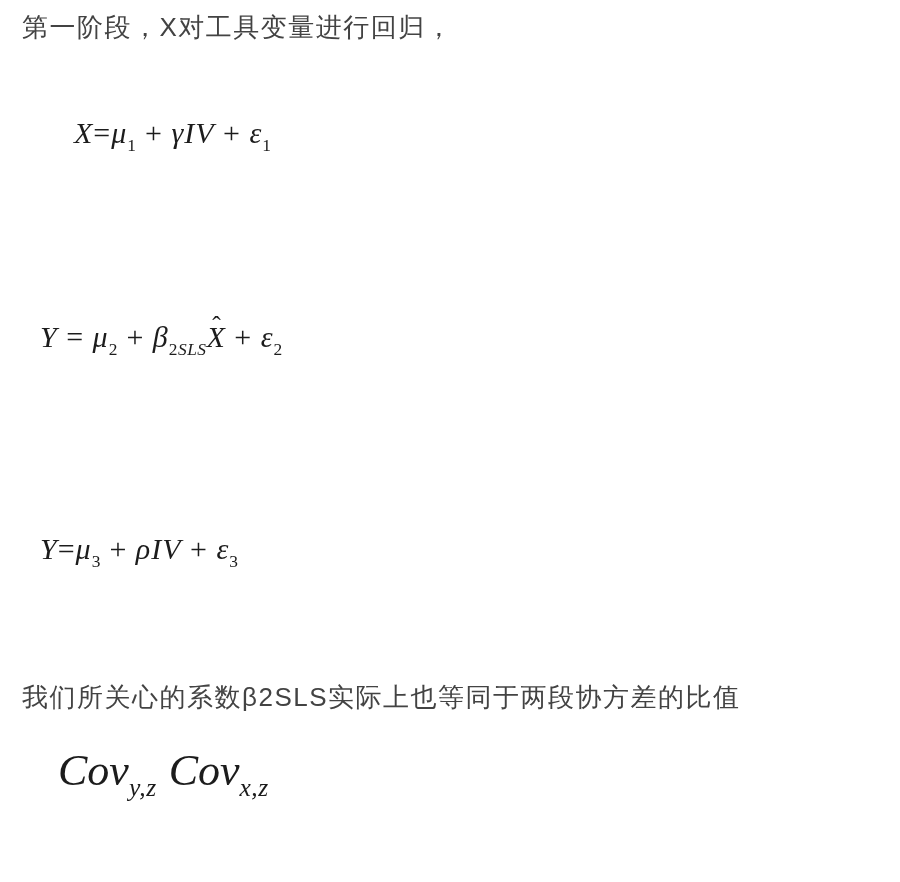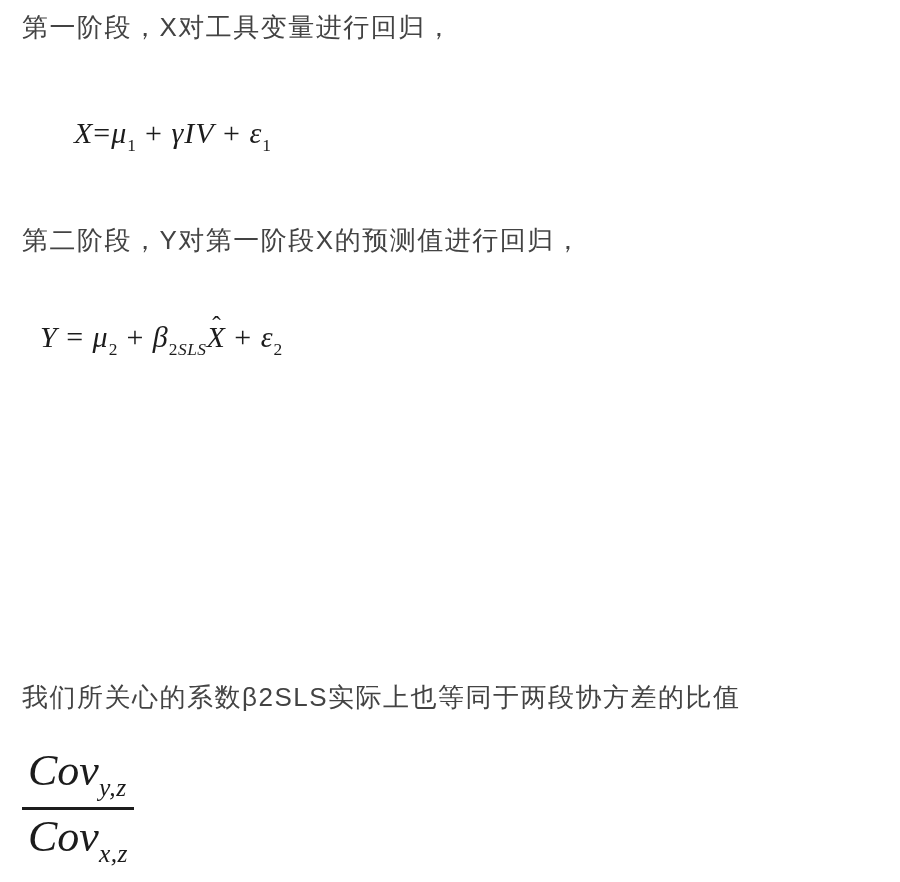--- a/index.html
+++ b/index.html
@@ -51,24 +51,24 @@
   .hatm {
     position: absolute;
     left: 30%;
     top: -0.30em;
     font-size: 0.85em;
     font-style: normal;
   }
 
   .frac {
     position: absolute;
-    left: 22px;
+    left: 52px;
     top: 746px;
     display: inline-flex;
-    flex-direction: column;
+    flex-direction: row;
     font-family: "Liberation Serif", "DejaVu Serif", serif;
     font-size: 44px;
     color: var(--formula-color, #1c1c1c);
     filter: blur(0.5px);
   }
   .frow { padding: 0 6px; line-height: 1.15; white-space: nowrap; }
   .fbar {
     height: 3px;
     background: var(--formula-color, #1c1c1c);
     margin: 4px 0 2px 0;
@@ -76,25 +76,25 @@
 </style>
 </head>
 <body>
 
 <div class="page">
 
   <p class="para para-1">第一阶段，X对工具变量进行回归，</p>
 
   <div class="formula formula-1"><span class="it">X</span><span class="up">=</span><span class="it">μ</span><span class="sub up">1</span><span class="up"> + </span><span class="it">γIV</span><span class="up"> + </span><span class="it">ε</span><span class="sub up">1</span></div>
 
-  <p class="para para-2">第二阶段，Y对第一阶段X的预测值进行回归，</p>
 
   <div class="formula formula-2"><span class="it">Y</span><span class="up"> = </span><span class="it">μ</span><span class="sub up">2</span><span class="up"> + </span><span class="it">β</span><span class="sub up">2</span><span class="sub it">SLS</span><span class="hatw"><span>X</span><span class="hatm">ˆ</span></span><span class="up"> + </span><span class="it">ε</span><span class="sub up">2</span></div>
 
 
+  <div class="formula formula-3"><span class="it">Y</span><span class="up">=</span><span class="it">μ</span><span class="sub up">3</span><span class="up"> + </span><span class="it">ρIV</span><span class="up"> + </span><span class="it">ε</span><span class="sub up">3</span></div>
 
   <p class="para para-4">我们所关心的系数β2SLS实际上也等同于两段协方差的比值</p>
 
   <div class="frac">
     <div class="frow">
       <span class="it">Cov</span><span class="sub it">y,z</span>
     </div>
     <div class="fbar"></div>
     <div class="frow">
       <span class="it">Cov</span><span class="sub it">x,z</span>

